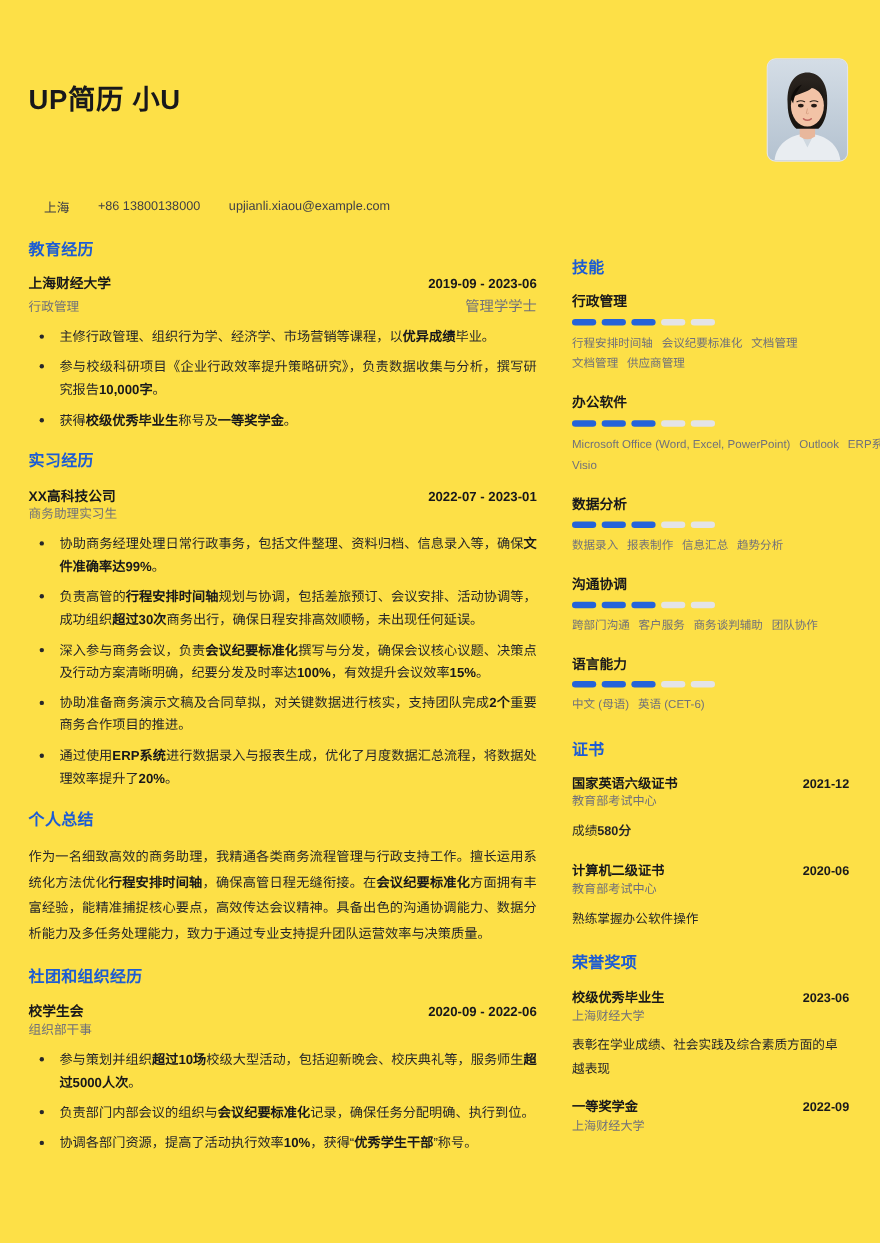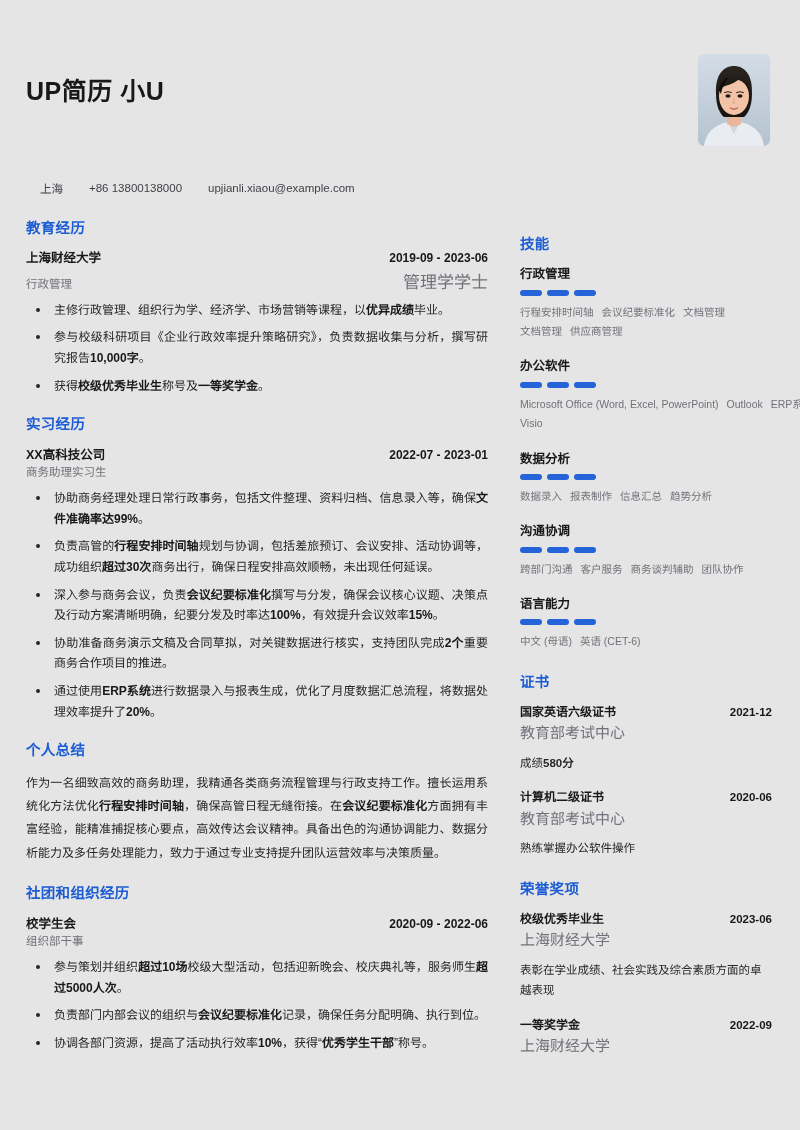--- a/index.html
+++ b/index.html
@@ -10,21 +10,21 @@
   body {
     font-family: "Liberation Sans", "DejaVu Sans", sans-serif;
     color: #18181b;
     -webkit-font-smoothing: antialiased;
   }
   .page {
     position: relative;
     width: 800px;
     height: 1130px;
     margin: 0 auto;
-    background: #e5e5e5;
+    background: #fde047;
     box-sizing: border-box;
     overflow: hidden;
   }
 
   
   .header {
     position: relative;
     padding: 54px 30px 0 26px;
     display: flex;
     align-items: flex-start;
@@ -108,21 +108,21 @@
     color: #18181b;
     white-space: nowrap;
     padding-left: 10px;
   }
   .entry-sub {
     font-size: 11.5px;
     color: #71717a;
     line-height: 1.5;
   }
   .entry-sub-right {
-    font-size: 17px;
+    font-size: 13px;
     color: #71717a;
     white-space: nowrap;
     padding-left: 10px;
     text-align: center;
   }
 
   
   ul.bullets {
     margin: 7px 0 0 0;
     padding: 0;
@@ -204,21 +204,21 @@
     line-height: 1.45;
   }
   .mini-date {
     font-size: 11.5px;
     font-weight: 700;
     color: #18181b;
     white-space: nowrap;
     padding-left: 8px;
   }
   .mini-org {
-    font-size: 15px;
+    font-size: 11px;
     color: #71717a;
     line-height: 1.55;
   }
   .mini-desc {
     font-size: 11.5px;
     color: #27272a;
     line-height: 1.8;
     margin-top: 8px;
   }
   .mini-desc b { font-weight: 700; }

